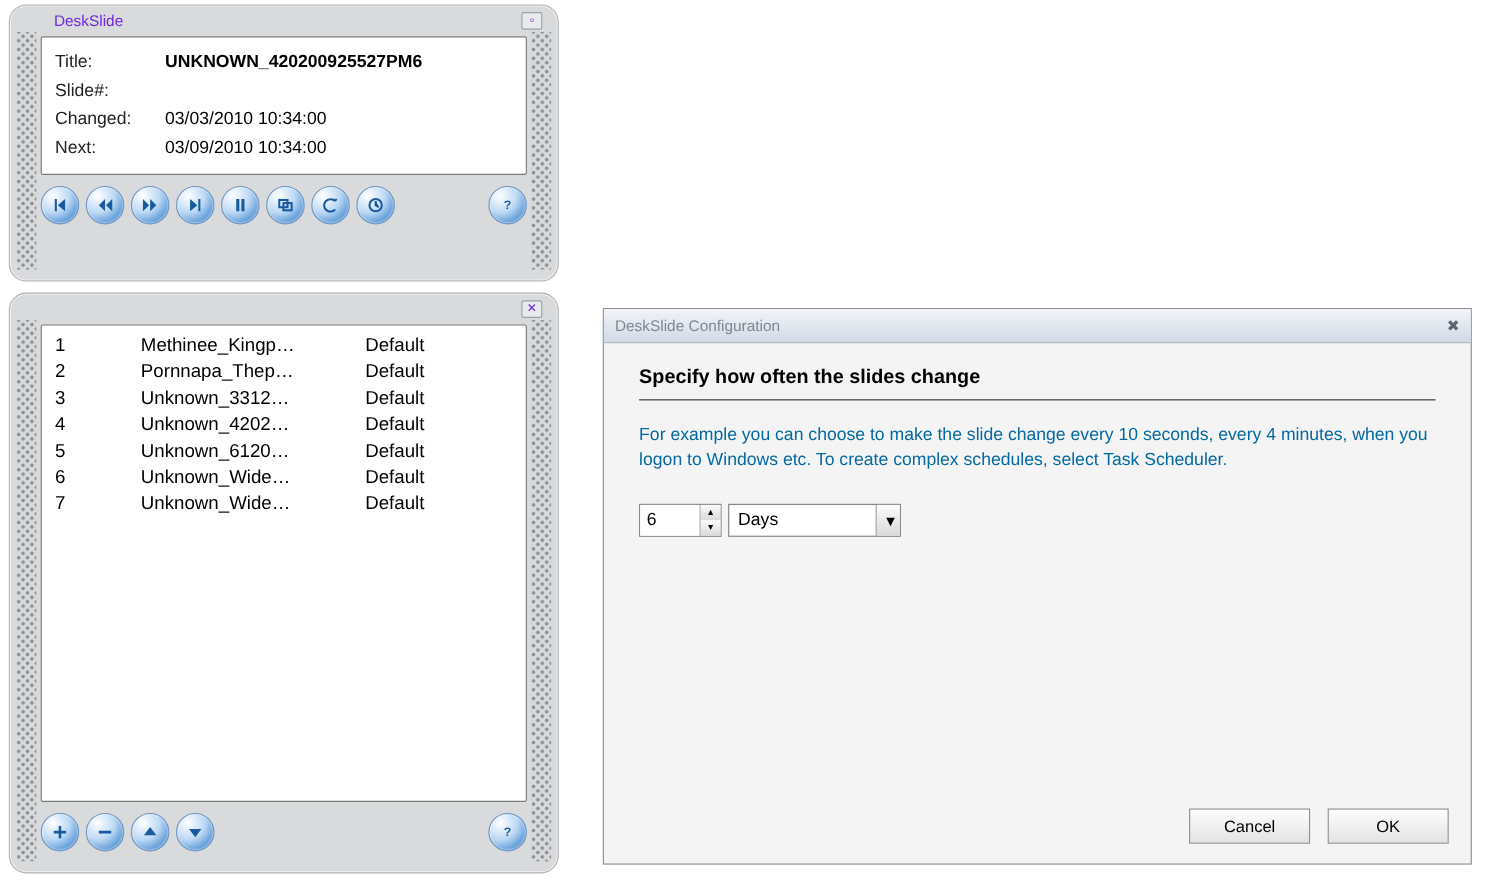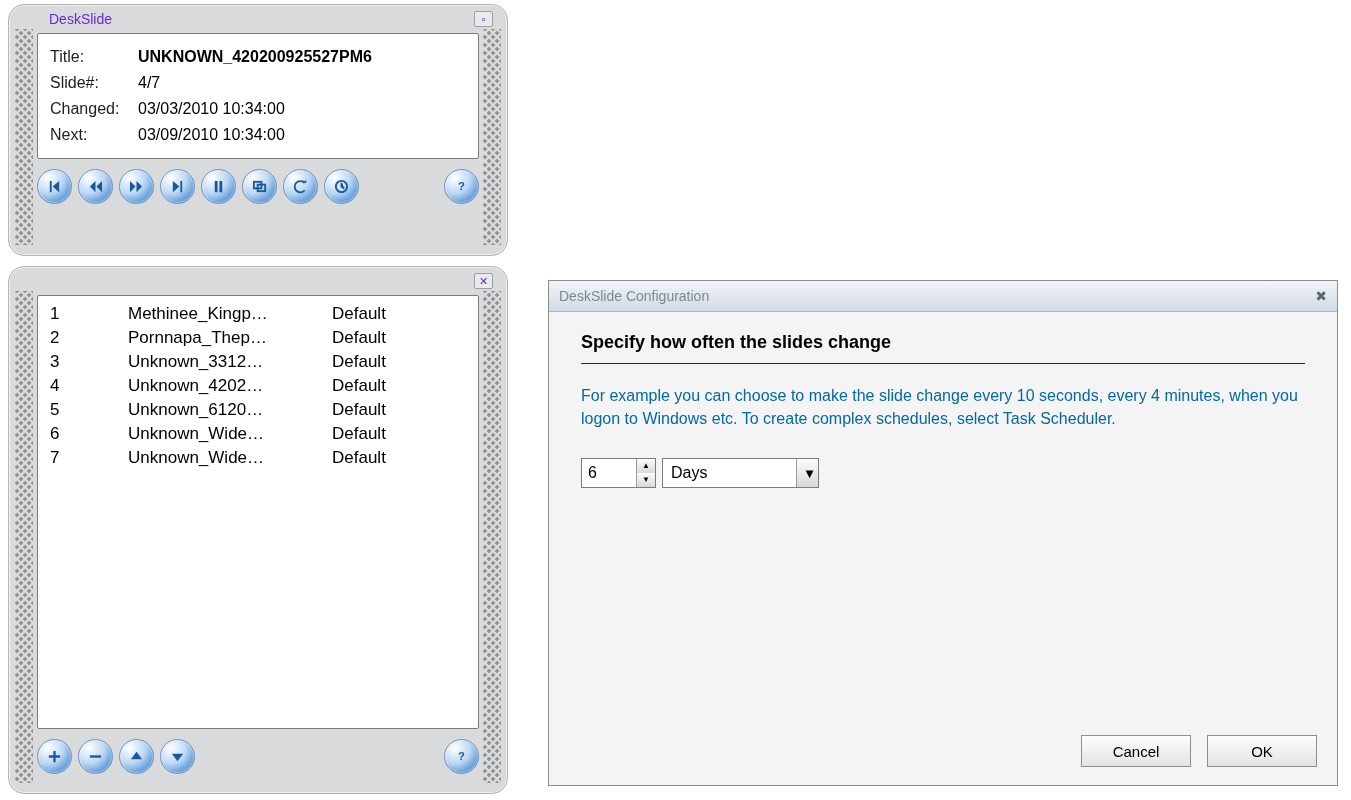--- a/index.html
+++ b/index.html
@@ -25,21 +25,21 @@
     background:
       radial-gradient(circle,#8f9193 1.5px,transparent 2px) 2px 0/8px 8px,
       radial-gradient(circle,#8f9193 1.5px,transparent 2px) 6px 4px/8px 8px;
   }
   .grip-left{left:6px}
   .grip-right{right:6px}
   .inset{
     margin:4px 28px 10px 28px;background:#fff;border:1px solid #7a7c7e;border-radius:2px;
     padding:10px 12px;font-size:16px;
   }
-  .info-row{display:flex;gap:8px;padding:4px 0;white-space:nowrap;overflow:hidden}
+  .info-row{display:flex;gap:20px;padding:4px 0;white-space:nowrap;overflow:hidden}
   .info-label{width:80px;color:#222}
   .info-val{flex:1}
   .info-val.bold{font-weight:700}
   .toolbar{display:flex;gap:6px;align-items:center;padding:0 28px 10px 28px}
   .tool-spacer{flex:1}
   .round-btn{
     width:33px;height:33px;border-radius:50%;
     background:radial-gradient(circle at 30% 25%,#ffffff,#bcd8f4 45%,#6fa6dd 70%,#3f7fc7);
     border:1px solid #6f94c1;box-shadow:inset 0 0 2px #fff;
     display:flex;align-items:center;justify-content:center;color:#185a9d;
@@ -93,21 +93,20 @@
     <span class="min-btn">▫</span>
   </div>
 
   <div class="inset">
     <div class="info-row">
       <span class="info-label">Title:</span>
       <span class="info-val bold">UNKNOWN_420200925527PM6</span>
     </div>
     <div class="info-row">
       <span class="info-label">Slide#:</span>
-      <span class="info-val">4/7</span>
     </div>
     <div class="info-row">
       <span class="info-label">Changed:</span>
       <span class="info-val">03/03/2010 10:34:00</span>
     </div>
     <div class="info-row">
       <span class="info-label">Next:</span>
       <span class="info-val">03/09/2010 10:34:00</span>
     </div>
   </div>

